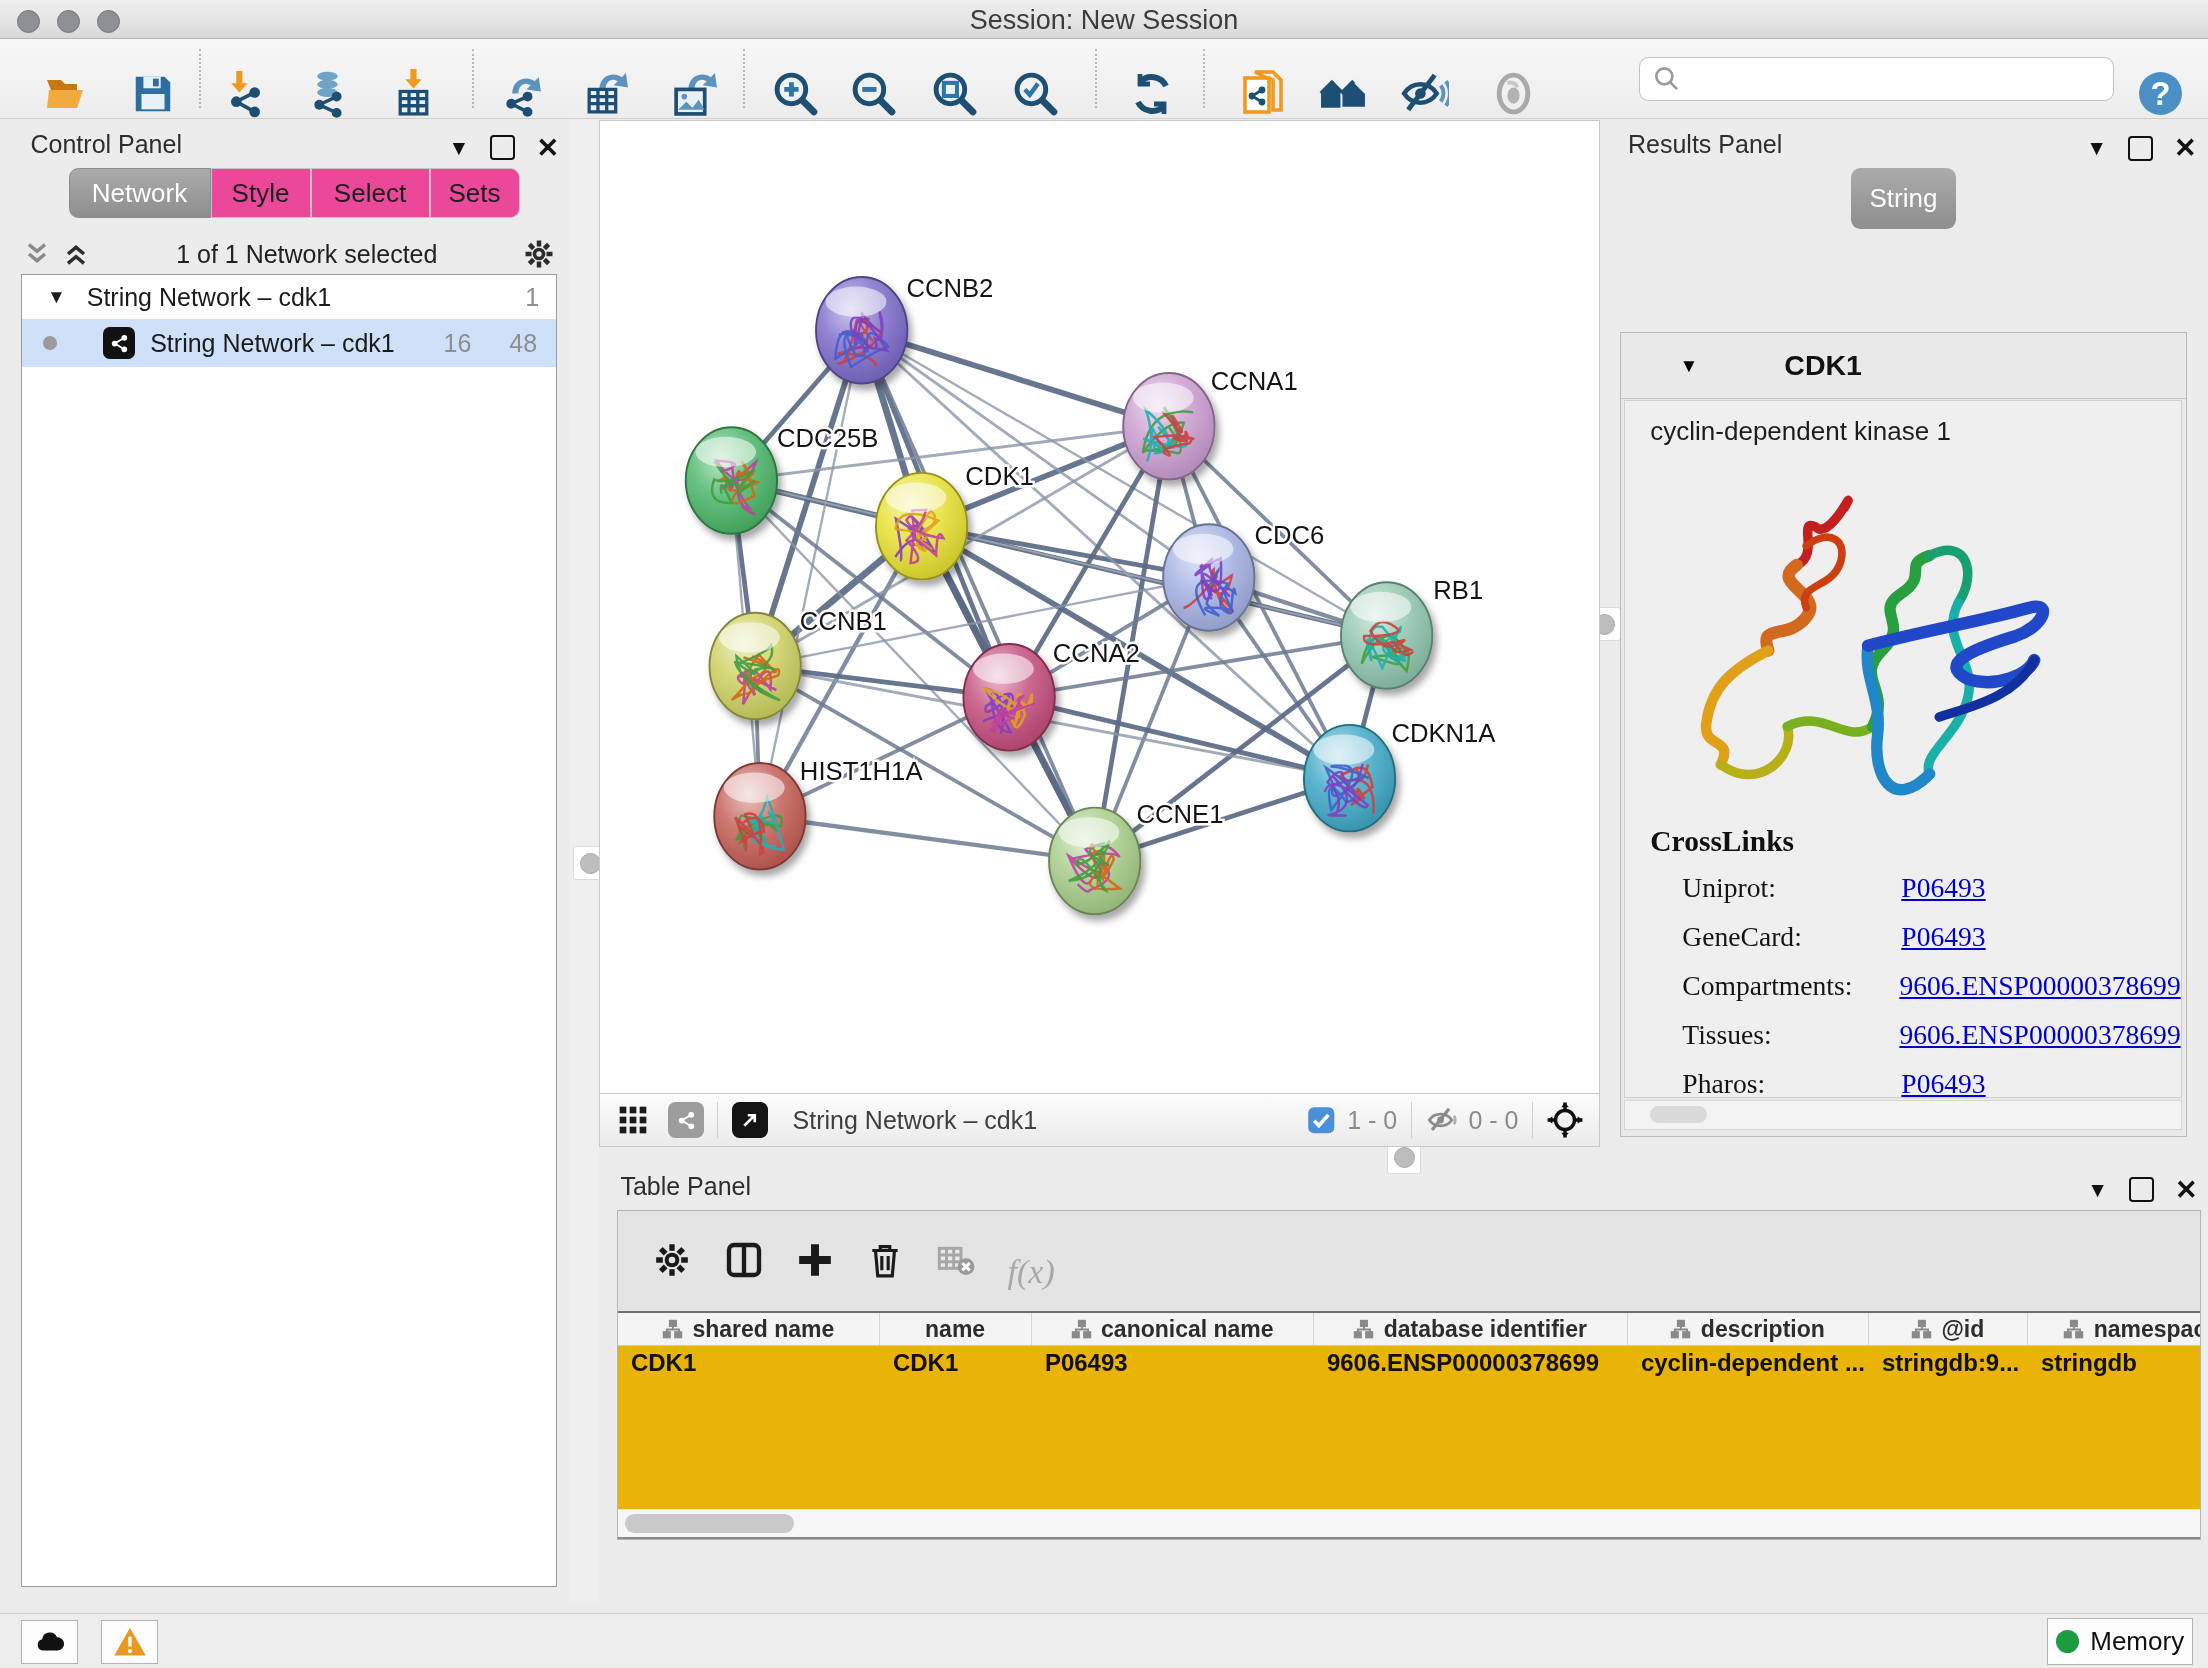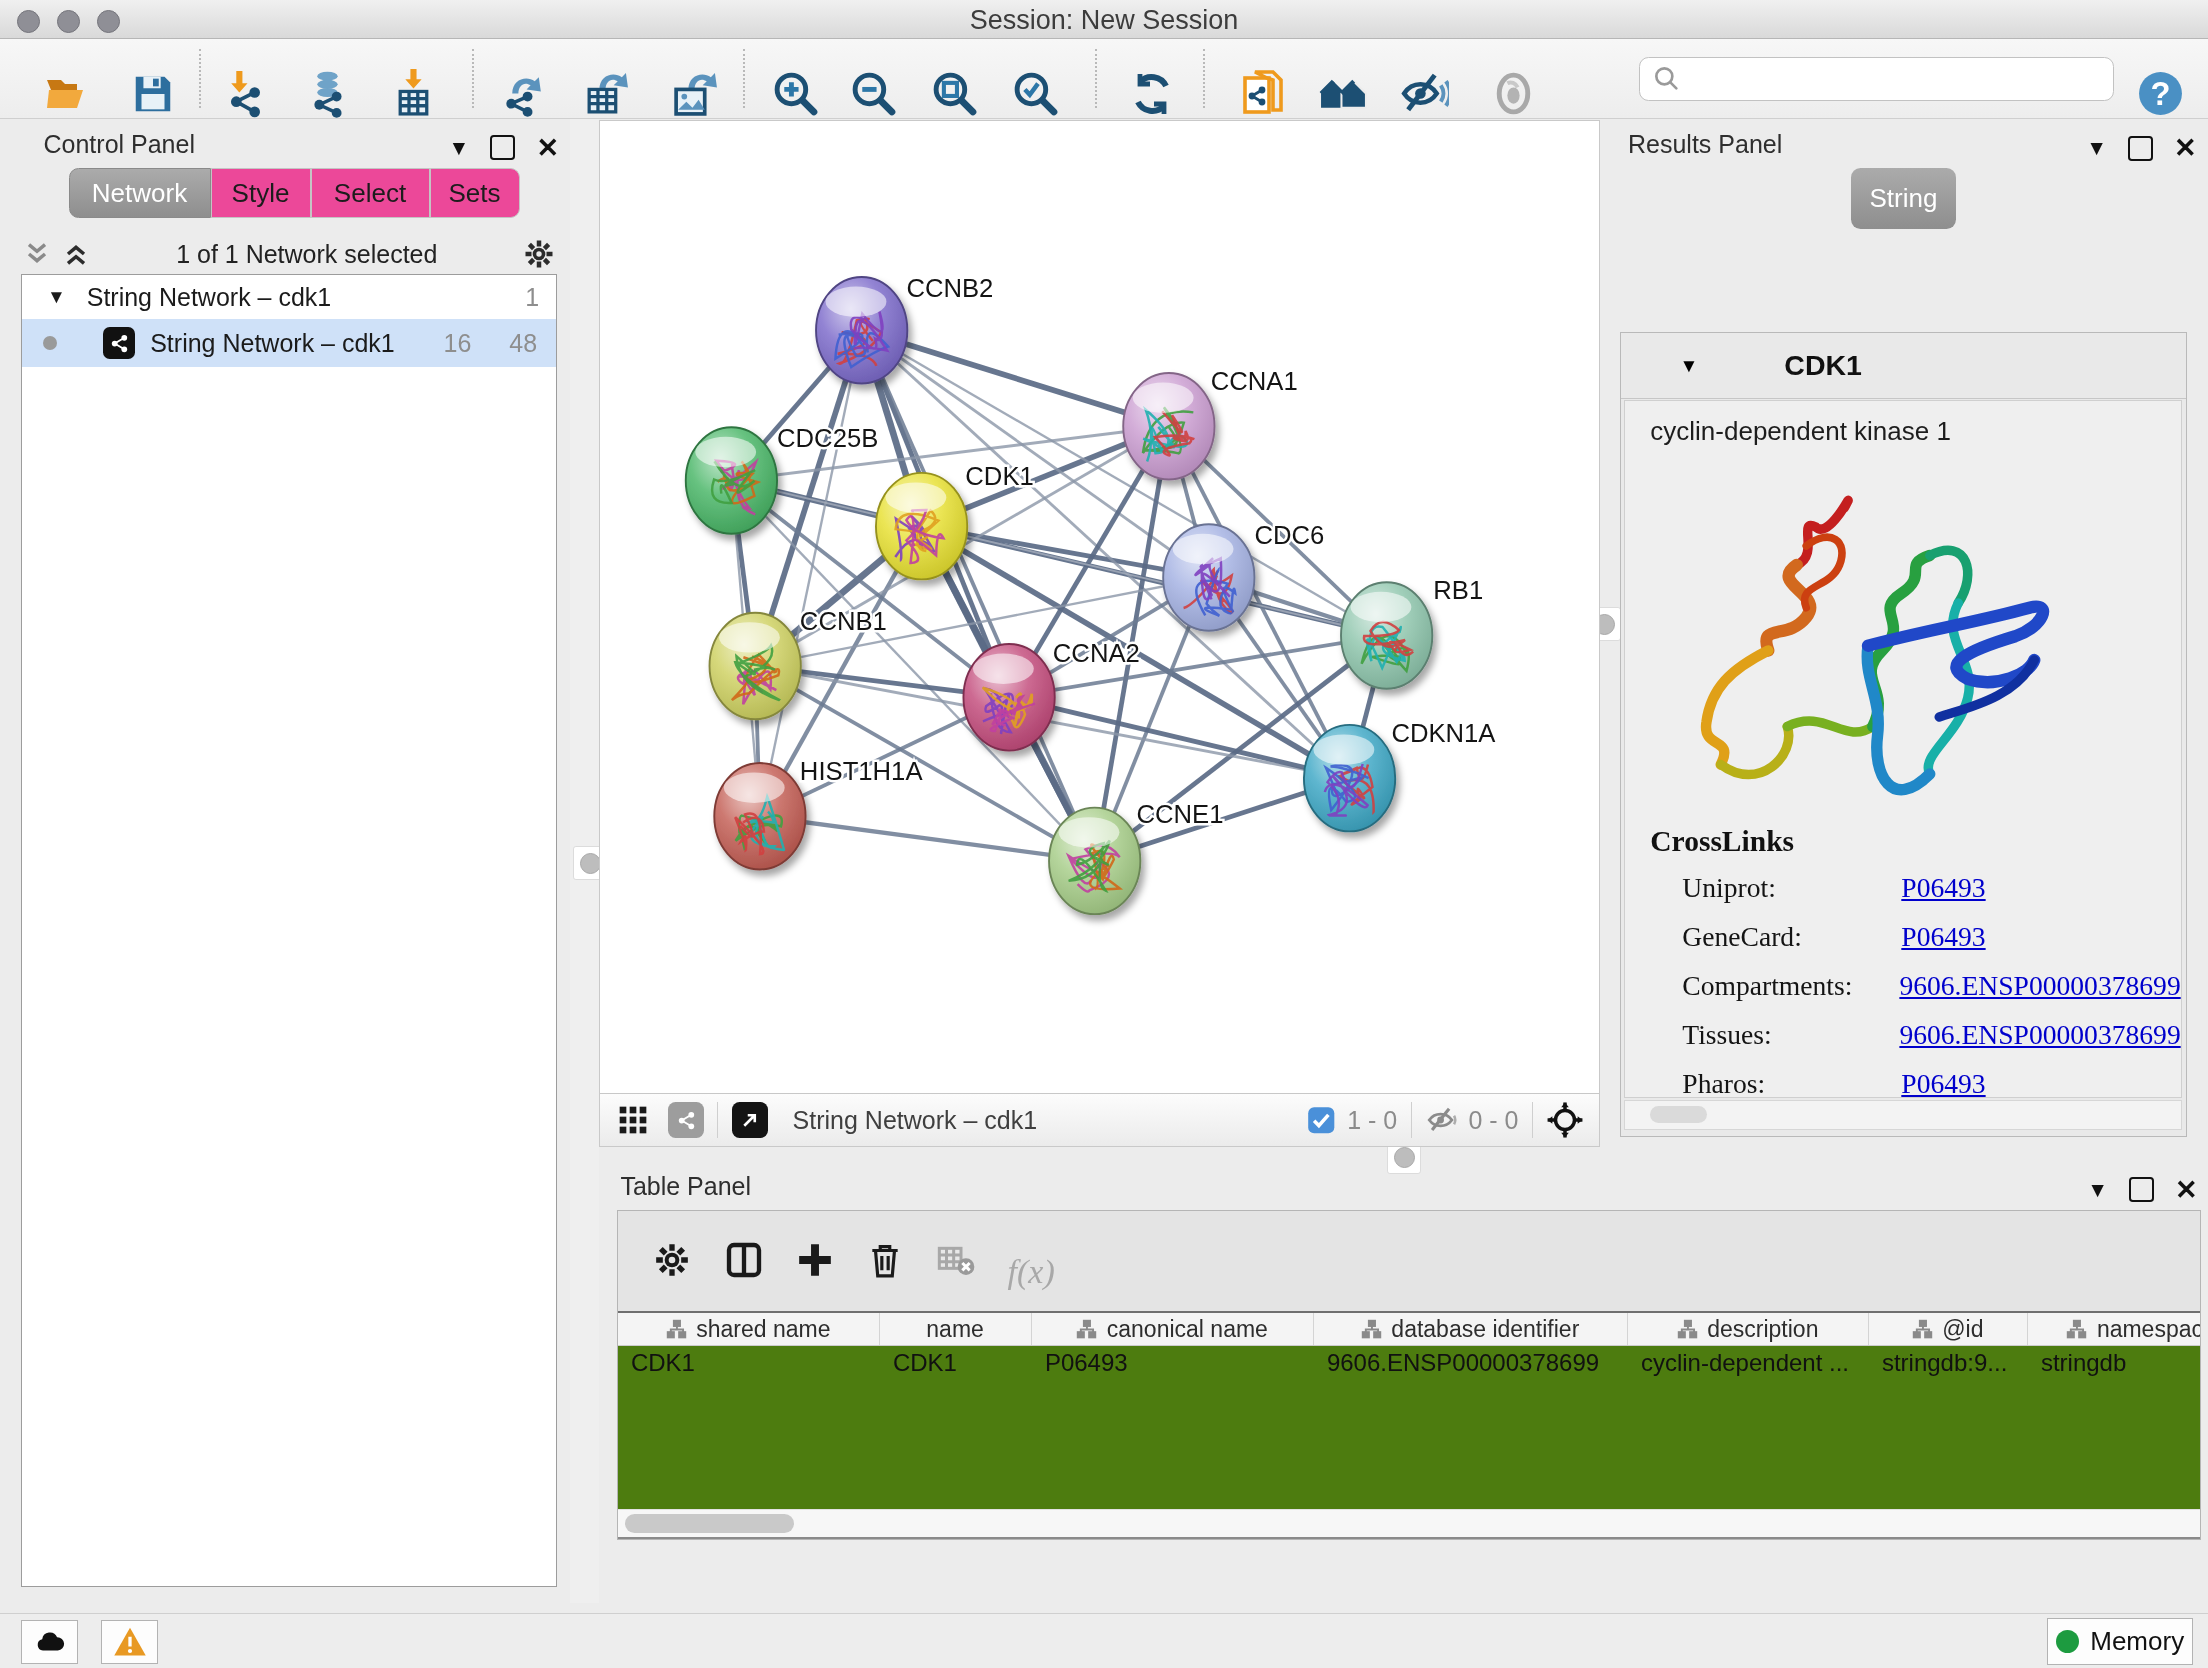--- a/index.html
+++ b/index.html
@@ -69,21 +69,21 @@
   .xlrow{display:flex;font-size:27.6px;height:49px;align-items:center;}
   .xlrow .lab{width:219px;margin-left:57px;color:#141414;}
   .xlrow a{color:#0000cc;text-decoration:underline;}
   .rscroll{position:absolute;left:3.8px;right:3.8px;bottom:5.7px;height:28.5px;background:#f3f3f3;border:1px solid #d6d6d6;}
   .rscroll i{position:absolute;left:25px;top:4.8px;width:57px;height:17px;background:#dadada;border-radius:8.6px;}
   
   .tpanel{position:absolute;left:609px;top:1168px;width:1600px;height:435px;}
   .tpbox{position:absolute;left:7.6px;right:7.6px;top:42px;height:328px;background:#e4e4e4;border:1.9px solid #b5b5b5;}
   .tptools{position:absolute;left:0;right:0;top:0;height:98px;display:flex;align-items:center;gap:32px;padding-left:34px;}
   .fx{font-family:"Liberation Serif",serif;font-style:italic;font-size:34px;color:#a8a8a8;margin-top:24px;}
-  .ttable{position:absolute;left:0;right:0;top:100px;bottom:0;background:#4d7c0f;border-top:2.9px solid #6f6f6f;border-bottom:2.9px solid #8a8a8a;overflow:hidden;}
+  .ttable{position:absolute;left:0;right:0;top:100px;bottom:0;background:#eab308;border-top:2.9px solid #6f6f6f;border-bottom:2.9px solid #8a8a8a;overflow:hidden;font-weight:bold;}
   .thead{display:grid;height:32px;background:#f4f4f4;border-bottom:1px solid #cccccc;}
   .th{display:flex;align-items:center;gap:9.5px;font-size:23px;color:#2d2d2d;border-right:1px solid #d4d4d4;
      justify-content:center;overflow:hidden;white-space:nowrap;}
   .trowdata{display:grid;height:34px;}
   .td{font-size:24px;color:#111;padding-left:13.3px;display:flex;align-items:center;overflow:hidden;white-space:nowrap;}
   .hscroll{position:absolute;left:0;right:0;bottom:0;height:27px;background:#f7f7f7;border-top:1px solid #e2e2e2;}
   .hscroll i{position:absolute;left:7.6px;top:3.8px;width:169px;height:19px;background:#c9c9c9;border-radius:9.5px;}
   .tp-tabs{position:absolute;left:0;right:0;top:383px;display:flex;justify-content:center;}
   .tp-tabs .tabbtn{height:42px;}
   .tp-tabs .tabbtn:first-child{border-radius:8.6px 0 0 8.6px;}
@@ -273,21 +273,21 @@
     </div>
     <div class="tbtn" style="left:2134px">
       <svg width="49" height="49" viewBox="0 0 24 24">
           <circle cx="12" cy="12" r="10.5" fill="#4a90c4"></circle>
           <text x="12" y="17.5" text-anchor="middle" font-size="16" font-weight="bold" fill="#fff" font-family="Liberation Sans,sans-serif">?</text>
         </svg>
     </div>
   </div>
 
   <div class="cpanel">
-    <div class="pheader" style="left:34px;top:7.6px">Control Panel</div>
+    <div class="pheader" style="left:21px;top:7.6px">Control Panel</div>
     <div class="pctrl" style="right:9.5px;top:9.5px">
       <span class="caret">▼</span>
       <span class="floatbox"></span>
       <span class="closex">✕</span>
     </div>
     <div class="cp-tabs">
       <div class="tabbtn sel" style="width:140px">Network</div>
       <div class="tabbtn" style="width:98px">Style</div>
       <div class="tabbtn" style="width:117px">Select</div>
       <div class="tabbtn" style="width:88px">Sets</div>

